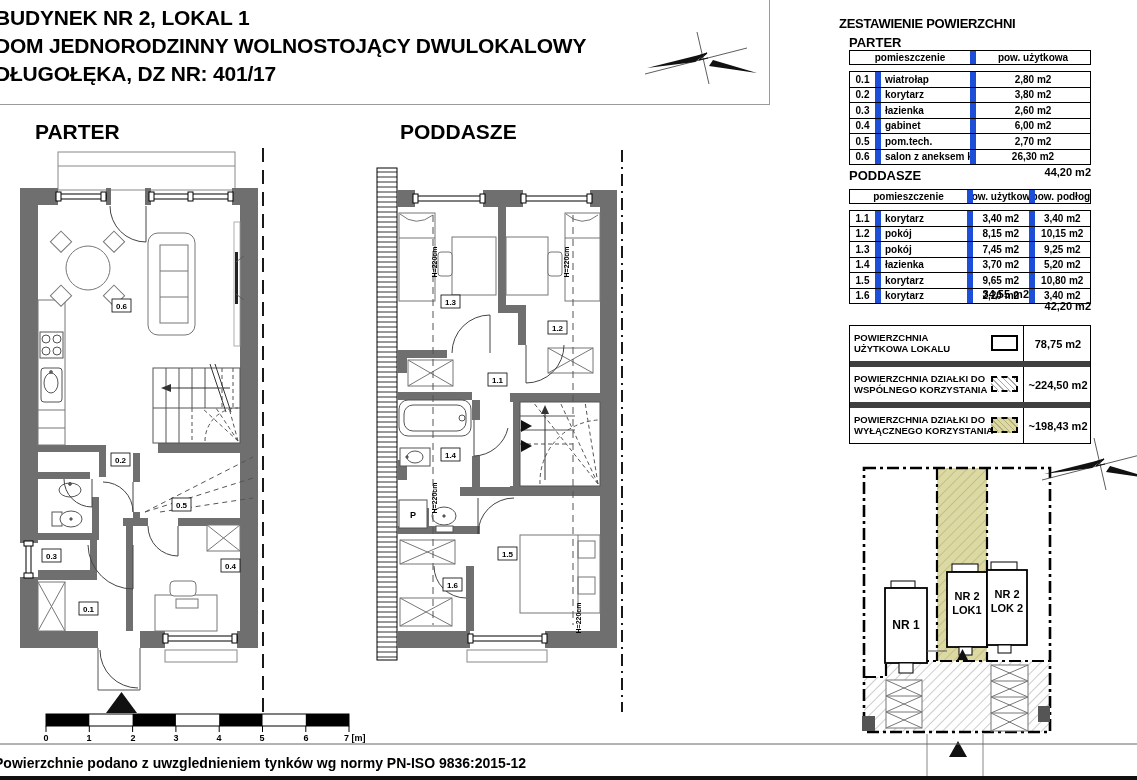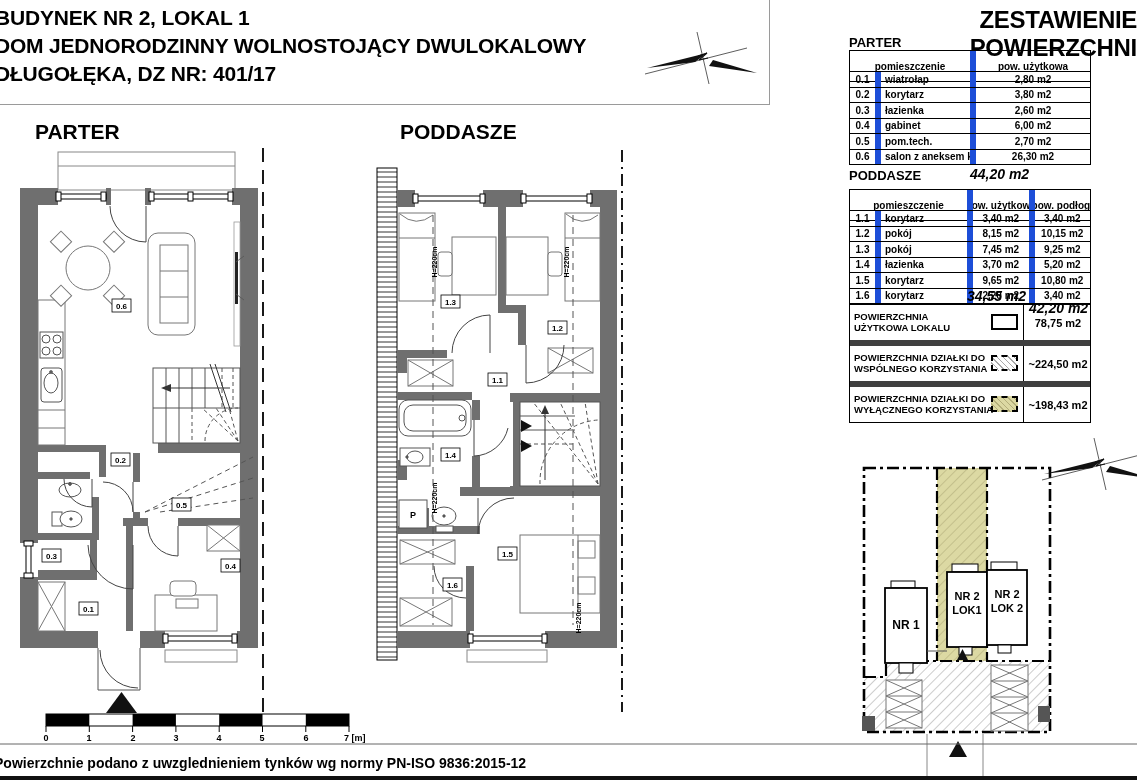--- a/index.html
+++ b/index.html
@@ -5,34 +5,34 @@
   html,body{margin:0;padding:0;background:#fff;}
   #page{position:relative;width:1137px;height:780px;background:#fff;overflow:hidden;
         font-family:"Liberation Sans",sans-serif;color:#000;}
   svg text{font-family:"Liberation Sans",sans-serif;font-weight:bold;fill:#000;}
   .abs{position:absolute;}
   
   .title-line{position:absolute;left:-5px;font-weight:bold;font-size:21px;letter-spacing:-0.2px;white-space:nowrap;}
   .sep-h{position:absolute;left:0;top:104px;width:770px;height:1px;background:#9a9a9a;}
   .sep-v{position:absolute;left:769px;top:0;width:1px;height:104px;background:#9a9a9a;}
   
-  .panel-title{position:absolute;left:839px;top:6px;font-size:24px;font-weight:bold;letter-spacing:-0.3px;text-align:right;}
+  .panel-title{position:absolute;left:839px;top:16px;font-size:13px;font-weight:bold;letter-spacing:-0.3px;}
   .sec-label{position:absolute;font-size:13px;font-weight:bold;}
   .tbl{position:absolute;left:849px;width:242px;border:1px solid #000;box-sizing:border-box;}
   .grid{display:grid;}
   .cell{box-sizing:border-box;font-size:10px;font-weight:bold;display:flex;align-items:center;
         border-left:6px solid #1d4ed8;overflow:hidden;white-space:nowrap;}
   .cell:first-child{border-left:none;}
   .row{display:grid;border-top:1px solid #000;height:14.5px;}
   .row:first-child{border-top:none;}
   .c-id{justify-content:center;}
   .c-name{padding-left:4px;text-align:right;}
   .c-val{justify-content:center;}
-  .hdr{height:32px;}
-  .sum{position:absolute;font-size:14px;font-weight:bold;text-align:left;font-style:italic;}
+  .hdr{height:15px;}
+  .sum{position:absolute;font-size:11px;font-weight:bold;text-align:right;}
   
   .leg-row{display:grid;grid-template-columns:173px 69px;border-top:6px solid #404040;height:35px;}
   .leg-row:first-child{border-top:none;}
   .leg-label{position:relative;font-size:9.5px;font-weight:bold;line-height:11px;padding:6px 0 0 4px;box-sizing:border-box;}
   .leg-val{border-left:1px solid #000;display:flex;align-items:center;justify-content:center;
            font-size:11px;font-weight:bold;}
   .swatch{position:absolute;right:5px;top:9px;width:27px;height:16px;box-sizing:border-box;}
   .sw-plain{border:2px solid #000;background:#fff;}
   .sw-gray{border:2px dashed #000;background:repeating-linear-gradient(45deg,#fff 0 3px,#aaa 3px 4px);}
   .sw-yellow{border:2px dashed #000;
@@ -626,21 +626,21 @@
   <div class="row" style="grid-template-columns:25px 92px 61.5px 61.5px">
     <div class="cell c-id">1.6</div>
     <div class="cell c-name">korytarz</div>
     <div class="cell c-val">2,20 m2</div>
     <div class="cell c-val">3,40 m2</div>
   </div>
 </div>
 <div class="sum" style="left:967px;top:288px;width:62px">34,55 m2</div>
 <div class="sum" style="left:1029px;top:300px;width:62px">42,20 m2</div>
 
-<div class="tbl" style="top:304px">
+<div class="tbl" style="top:325px">
   <div class="leg-row">
     <div class="leg-label">
       <div>POWIERZCHNIA</div>
       <div>UŻYTKOWA LOKALU</div>
       <div class="swatch sw-plain"></div>
     </div>
     <div class="leg-val">78,75 m2</div>
   </div>
   <div class="leg-row">
     <div class="leg-label">

